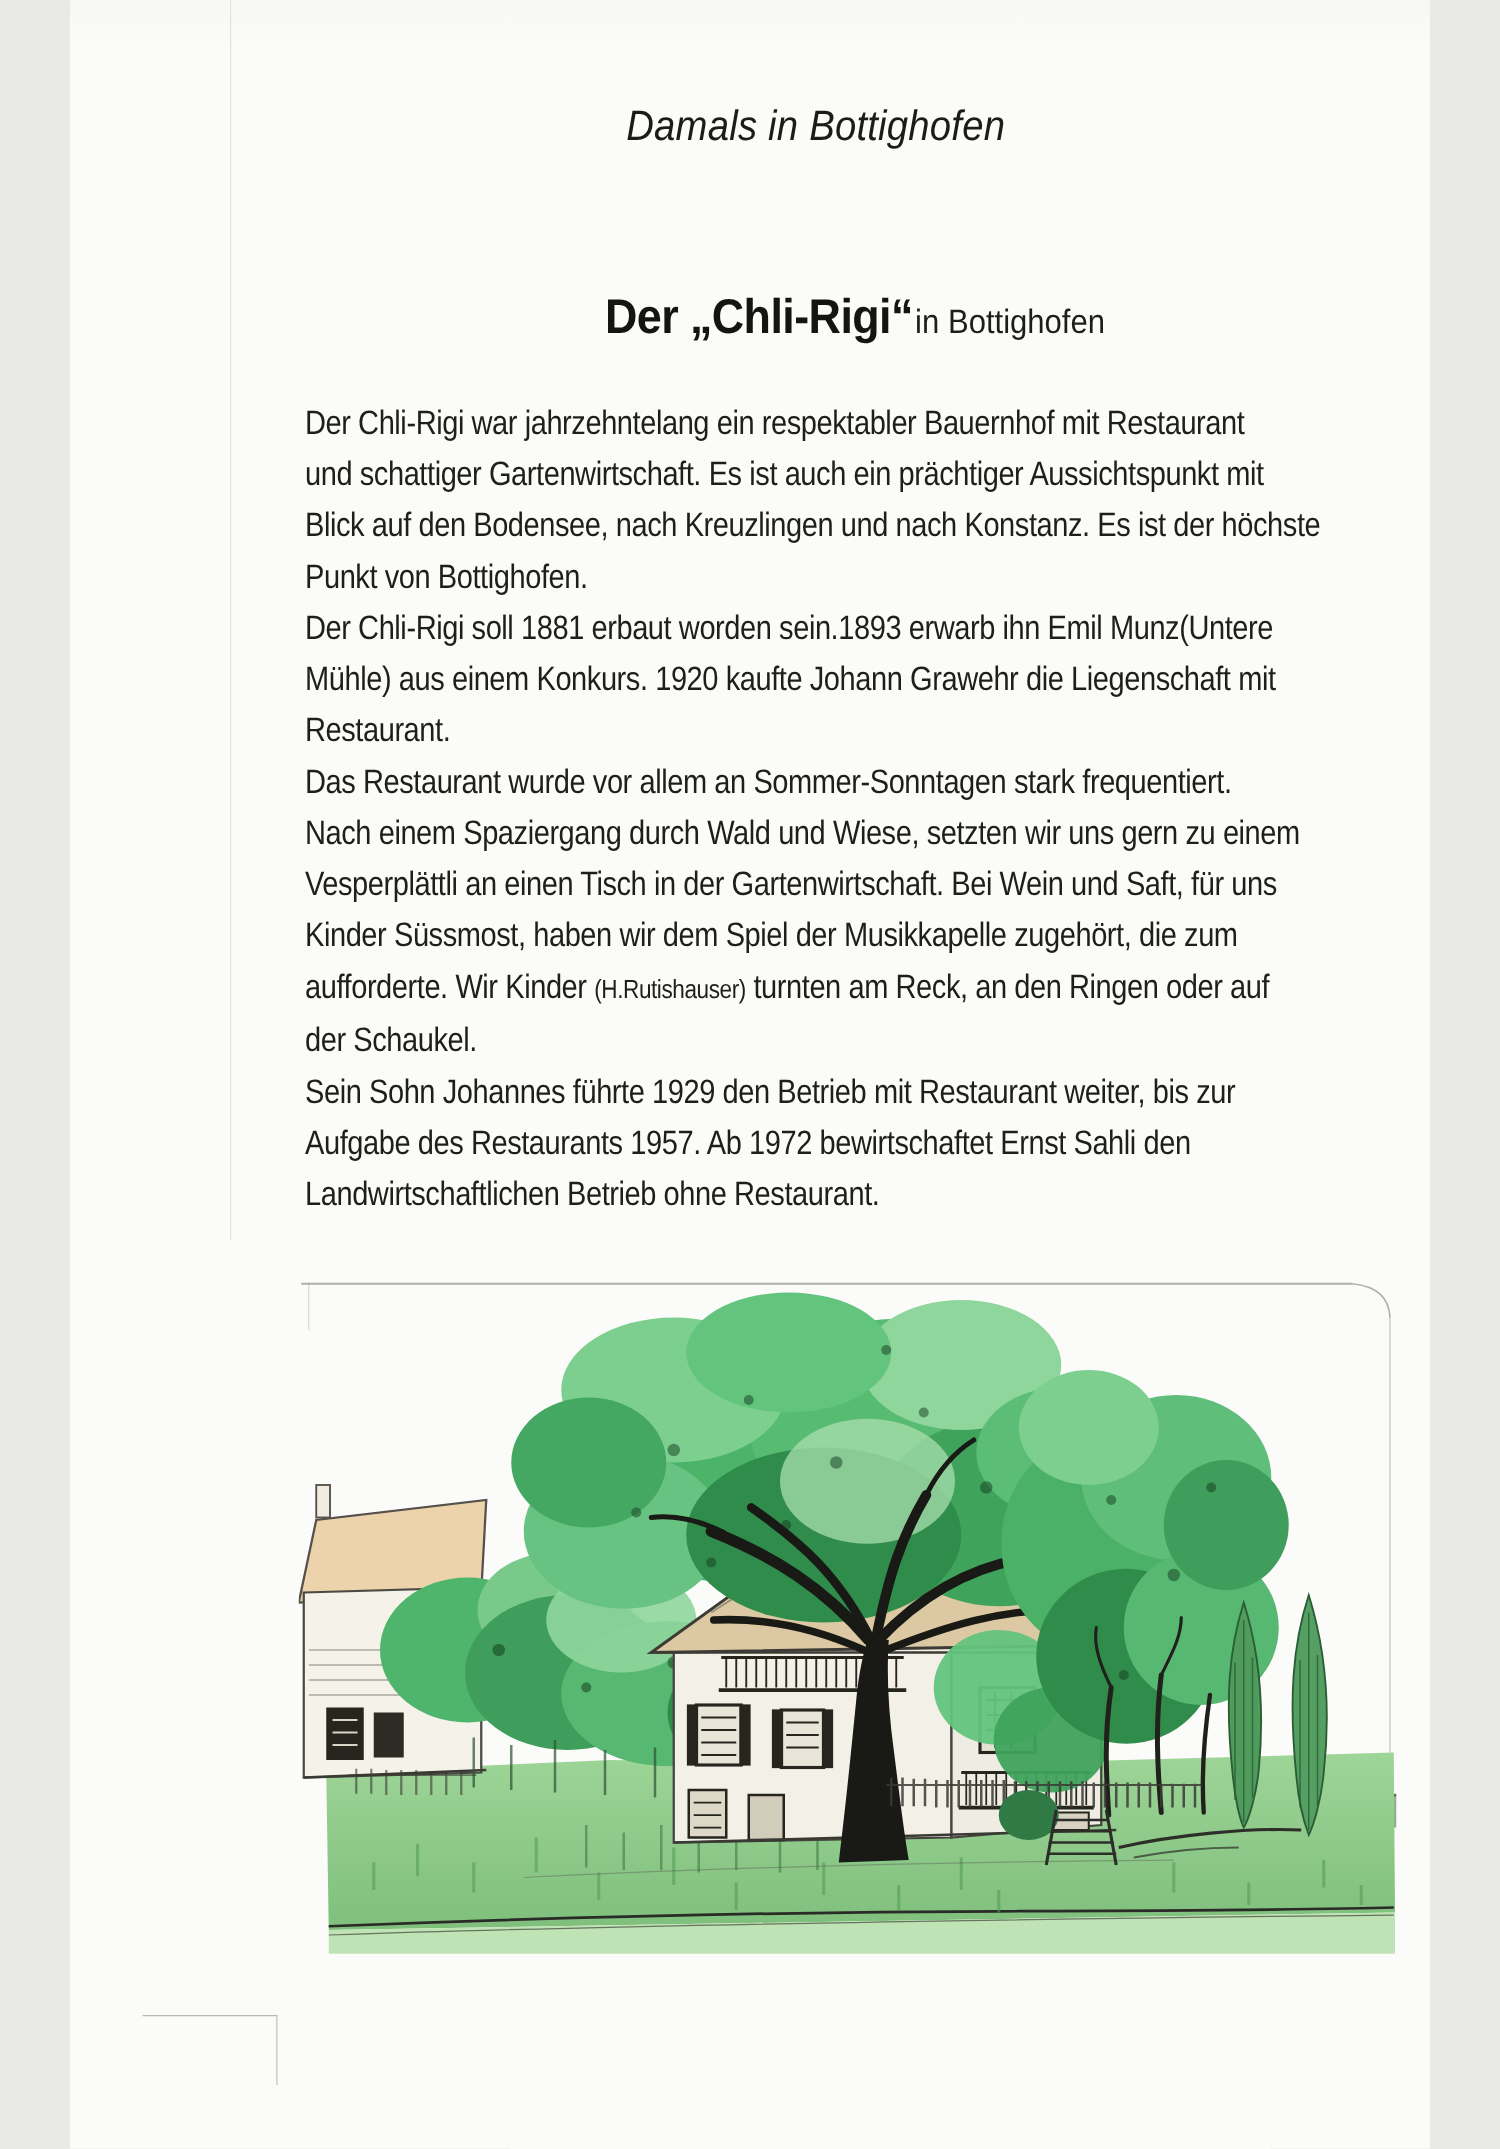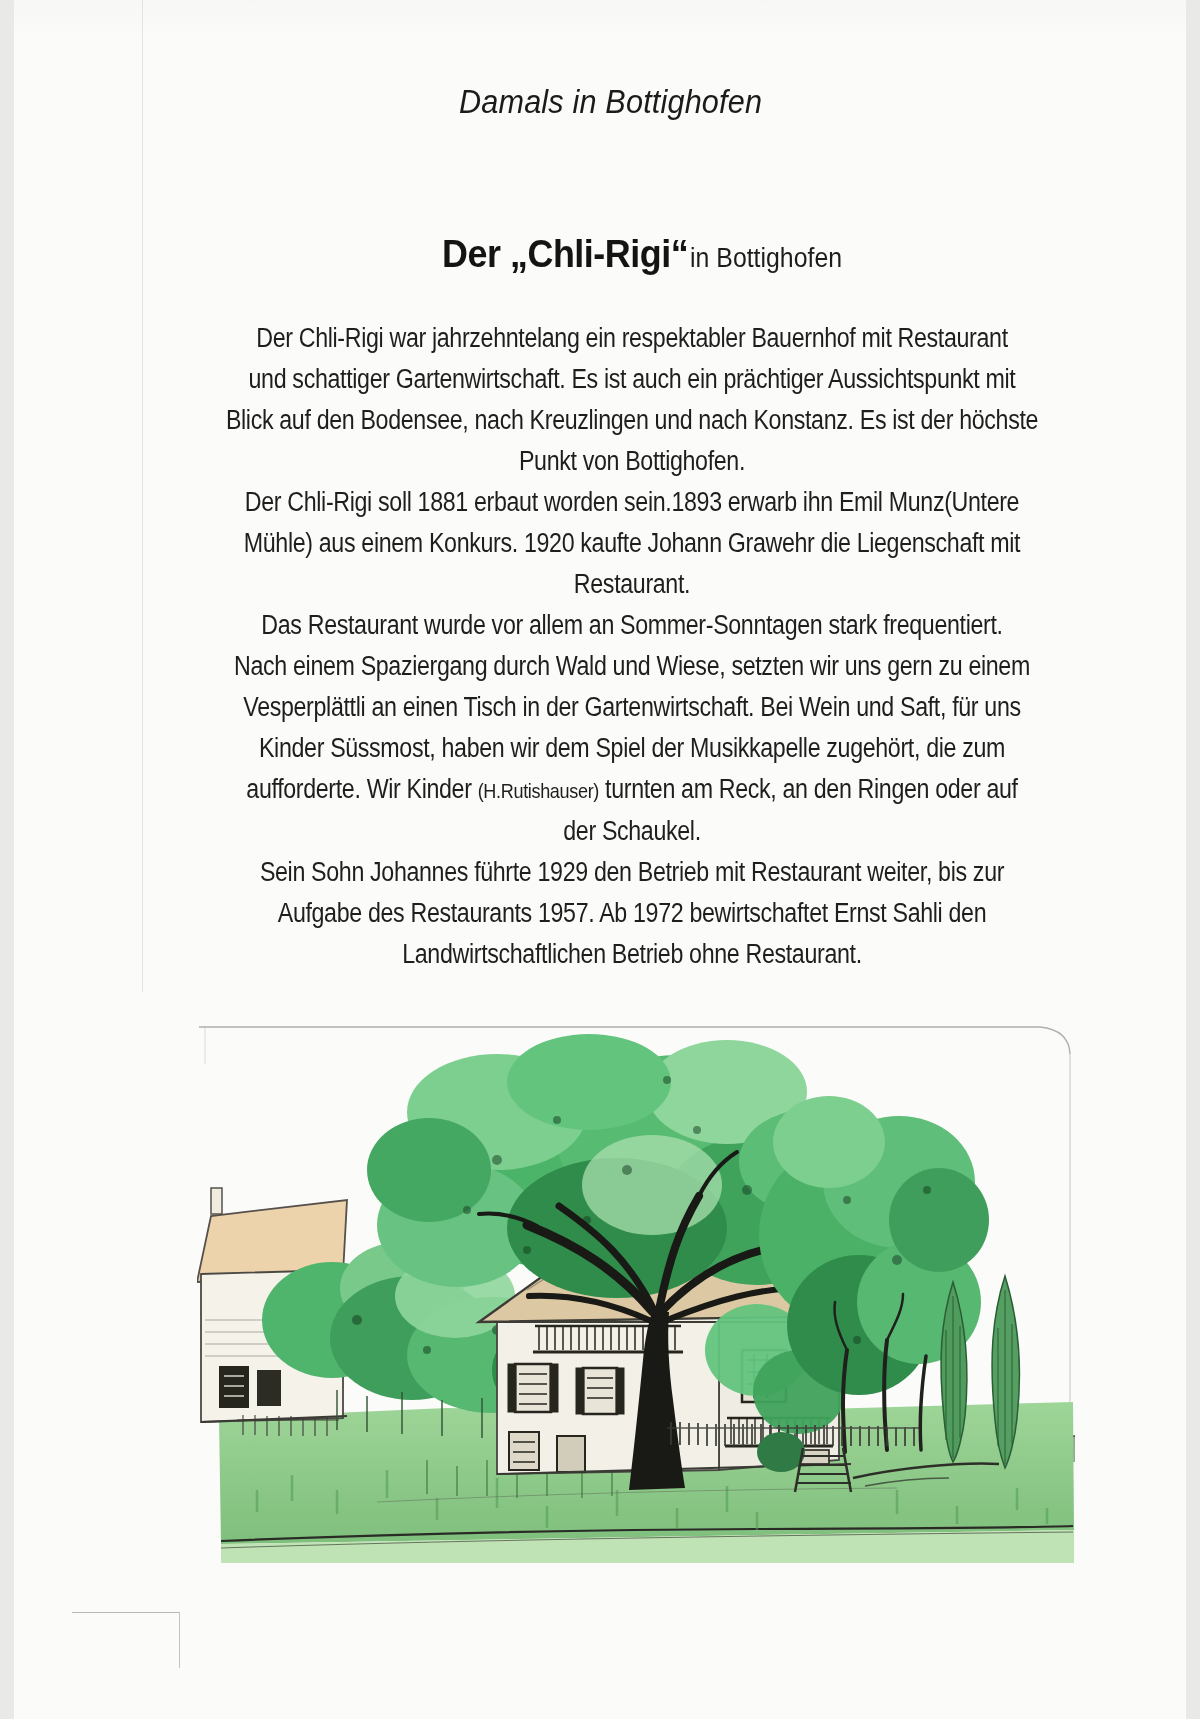--- a/index.html
+++ b/index.html
@@ -1,24 +1,23 @@
 <!DOCTYPE html>
 <html><head>
 <meta charset="utf-8">
 <style>
   html,body{margin:0;padding:0;background:#e9e9e7;}
   .page{
     position:relative;
-    width:1172px;height:1719px;
+    width:1088px;height:1719px;
     margin:0 auto;
     background:#fbfbfa;
     overflow:hidden;
     font-family:"Liberation Sans",sans-serif;
     color:#1e1e1c;
-    text-align:center;
   }
   
   .scan-edge-line{position:absolute;left:128px;top:0;width:1px;height:992px;background:#e4e4e0;}
   .scan-box{position:absolute;left:58px;top:1612px;width:107px;height:55px;
     border-top:1px solid #b9b9b3;border-right:1px solid #c4c4bf;}
   .scan-shade-top{position:absolute;left:0;top:0;width:1200px;height:40px;
     background:linear-gradient(to bottom,rgba(0,0,0,0.015),rgba(0,0,0,0));}
 
   .doc-title{
     position:absolute;left:445px;top:82px;

